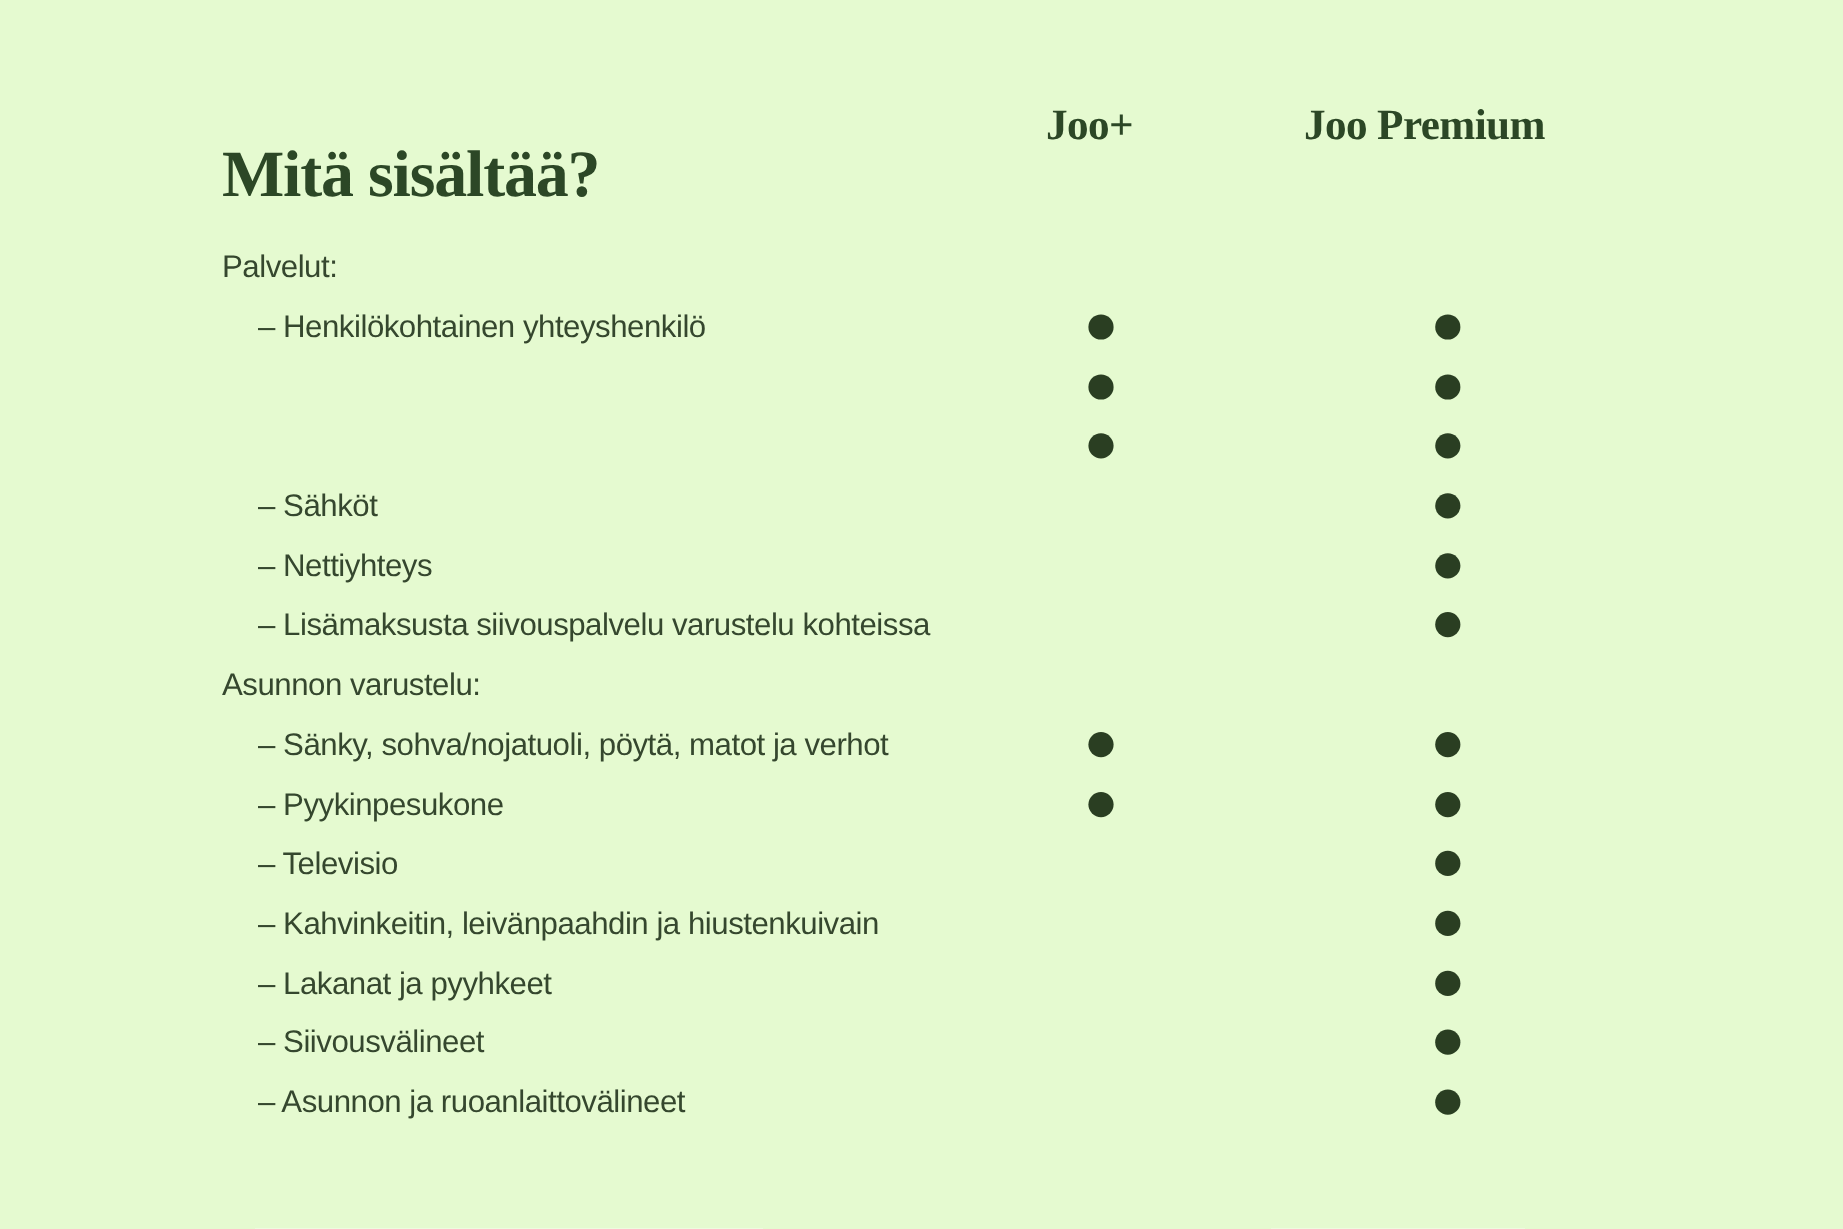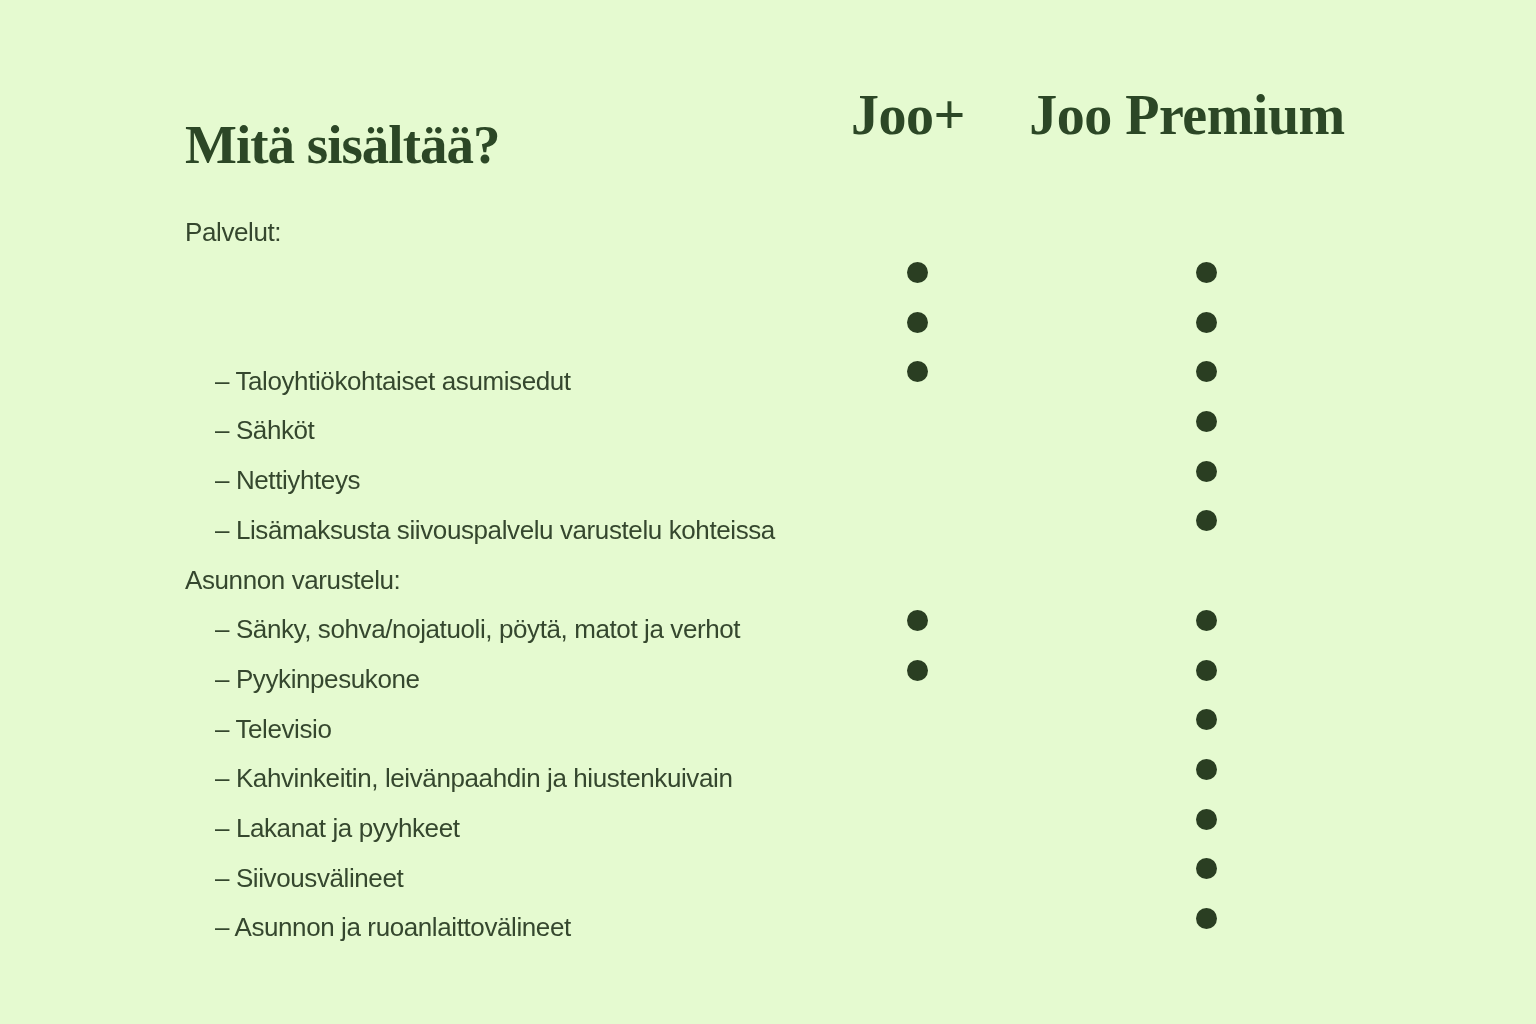--- a/index.html
+++ b/index.html
@@ -22,39 +22,39 @@
     letter-spacing: -1px;
     color: var(--heading-color, #2c4726);
     white-space: nowrap;
   }
   .col-head {
     position: absolute;
     top: 83px;
     transform: translateX(-50%);
     font-family: "Liberation Serif", "DejaVu Serif", serif;
     font-weight: 600;
-    font-size: 56px;
+    font-size: 36px;
     letter-spacing: -0.5px;
     color: var(--heading-color, #2c4726);
     white-space: nowrap;
   }
   .col-head.plus    { left: 908px; }
   .col-head.premium { left: 1187px; }
 
   .feature-table {
     position: absolute;
     left: 185px;
     top: 198px;
     width: 1260px;
   }
   .row {
     position: relative;
     height: 49.7px;
     display: flex;
-    align-items: flex-end;
+    align-items: center;
   }
   .row .label {
     font-size: 26px;
     font-weight: 300;
     letter-spacing: -0.4px;
     color: var(--text-color, #35472e);
     white-space: nowrap;
   }
   .row.indent .label { padding-left: 30px; }
 
@@ -80,31 +80,31 @@
   <div class="col-head plus">Joo+</div>
   <div class="col-head premium">Joo Premium</div>
 
   <div class="feature-table">
 
     <div class="row section">
       <div class="label">Palvelut:</div>
     </div>
 
     <div class="row indent">
+      <div class="label">– Henkilökohtainen yhteyshenkilö</div>
       <span class="dot plus"></span>
       <span class="dot premium"></span>
     </div>
 
     <div class="row indent">
       <span class="dot plus"></span>
       <span class="dot premium"></span>
     </div>
 
     <div class="row indent">
-      <div class="label">– Taloyhtiökohtaiset asumisedut</div>
       <span class="dot plus"></span>
       <span class="dot premium"></span>
     </div>
 
     <div class="row indent">
       <div class="label">– Sähköt</div>
 
       <span class="dot premium"></span>
     </div>
 

